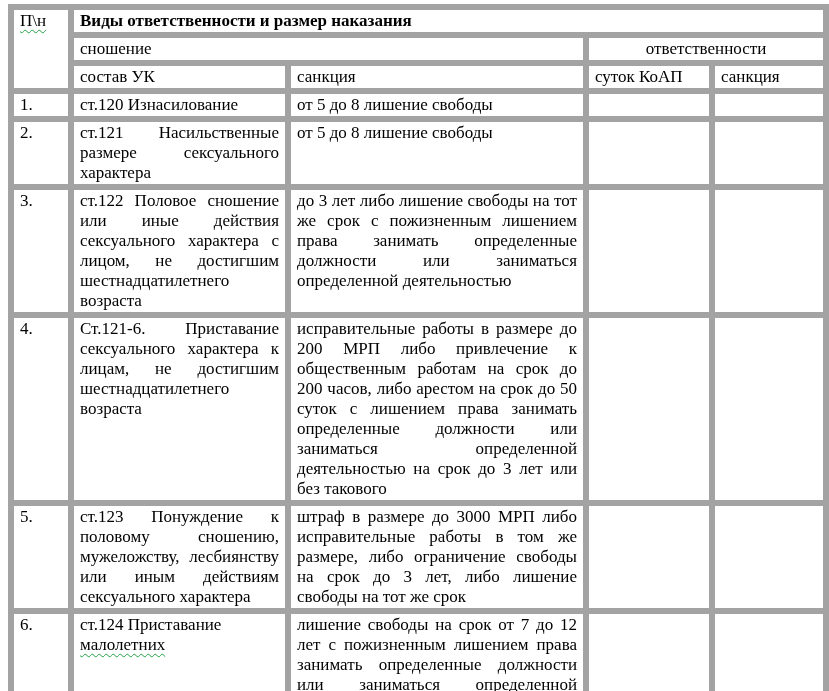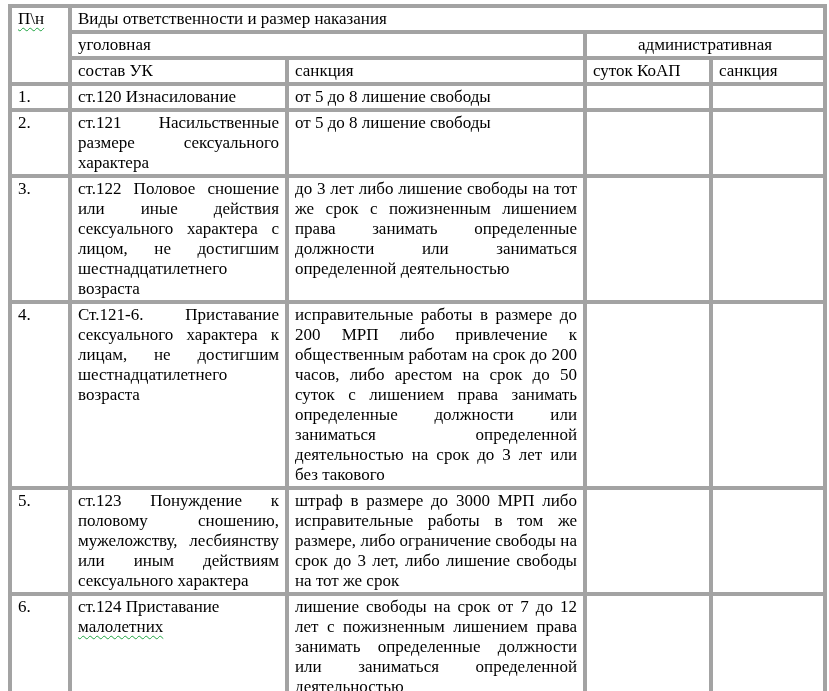--- a/index.html
+++ b/index.html
@@ -20,32 +20,33 @@
   table.doc-table {
     position: absolute;
     left: 8px;
     top: 4px;
     width: 815px;
     border-collapse: collapse;
     table-layout: fixed;
     border: 2px solid #000000;
   }
   table.doc-table td {
-    border: 4px solid #a3a3a3;
+    border: 6px solid #a3a3a3;
     vertical-align: top;
     padding: 1px 6px;
     overflow: hidden;
     word-wrap: break-word;
   }
   td.num-cell {
     padding-left: 5px;
     padding-right: 3px;
   }
   td.title-cell {
     padding-left: 16px;
+    font-weight: bold;
   }
   td.just {
     text-align: justify;
     text-justify: inter-word;
   }
   td.center {
     text-align: center;
   }
   .wavy {
     text-decoration-line: underline;
@@ -67,22 +68,22 @@
     <col style="width:114px">
   </colgroup>
 
   <tbody>
       <tr>
     <td rowspan="3" class="num-cell"><span class="wavy">П\н</span></td>
     <td colspan="4" class="title-cell">Виды ответственности и размер наказания</td>
   </tr>
 
   <tr>
-    <td colspan="2">уголовная</td>
-    <td colspan="2" class="center">административная</td>
+    <td colspan="2">сношение</td>
+    <td colspan="2" class="center">ответственности</td>
   </tr>
 
   <tr>
     <td>состав УК</td>
     <td>санкция</td>
     <td>суток КоАП</td>
     <td>санкция</td>
   </tr>
 
   <tr>

